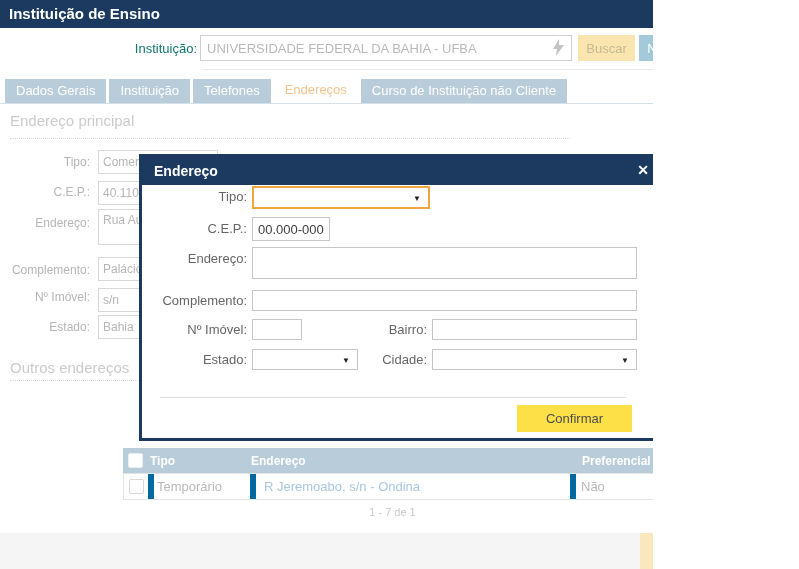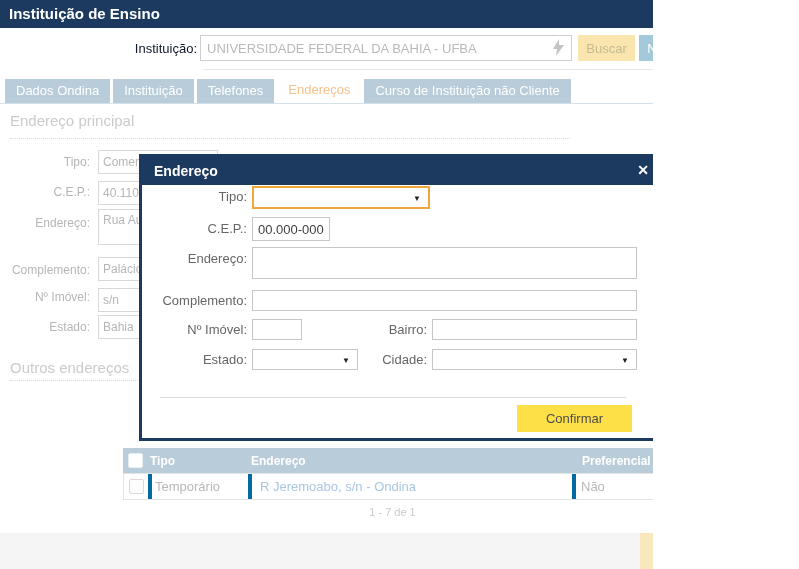--- a/index.html
+++ b/index.html
@@ -11,21 +11,21 @@
   .titlebar{left:0;top:0;width:799px;height:28px;background:#1c3a5f;color:#fff;}
   .titlebar .title{position:absolute;left:9px;top:5px;font-size:15px;font-weight:bold;}
   .tb-icons{position:absolute;right:10px;top:0;height:28px;display:flex;align-items:center;gap:14px;}
   .help-circle{width:15px;height:15px;border:2px solid #fff;border-radius:50%;color:#fff;
                font-size:10px;font-weight:bold;text-align:center;line-height:15px;cursor:pointer;}
   .min-icon{width:13px;height:3px;background:#fff;cursor:pointer;}
   .max-icon{width:14px;height:12px;border:2px solid #fff;border-top-width:4px;cursor:pointer;}
   .x-icon{color:#fff;font-size:14px;font-weight:bold;cursor:pointer;line-height:14px;}
 
   
-  .search-label{left:60px;top:41px;width:137px;text-align:right;color:#0f172a;font-size:13px;}
+  .search-label{left:60px;top:41px;width:137px;text-align:right;color:#0f766e;font-size:13px;}
   .search-input{left:200px;top:35px;width:372px;height:26px;border:1px solid #cfcfcf;
                 color:#b9b9b9;font-size:13px;padding:0 20px 0 6px;font-family:inherit;outline:none;}
   .bolt{left:553px;top:39px;}
   .btn{display:flex;align-items:center;justify-content:center;font-size:13px;cursor:pointer;}
   .buscar{left:578px;top:35px;width:57px;height:26px;background:#fbe5af;color:#c5bb92;}
   .novo{left:639px;top:35px;width:47px;height:26px;background:#a4c9d9;color:#fff;}
   .top-sep{left:203px;top:69px;width:570px;border-top:1px solid #e8e8e8;}
 
   
   .tabs{left:5px;top:79px;height:24px;display:flex;gap:3px;}
@@ -56,21 +56,21 @@
 
   
   .grid{left:123px;top:448px;width:539px;}
   .grow{display:flex;box-sizing:border-box;}
   .ghead{height:25px;background:#b9ccd9;color:#fff;font-weight:bold;font-size:12px;align-items:center;}
   .gbody{height:27px;background:#fff;border:1px solid #e4e4e4;color:#b8b8b8;font-size:13px;align-items:center;}
   .c-cb{width:24px;display:flex;align-items:center;justify-content:center;align-self:stretch;}
   .c-tipo{width:93px;padding-left:3px;align-self:stretch;display:flex;align-items:center;}
   .c-end{flex:1;padding-left:8px;align-self:stretch;display:flex;align-items:center;}
   .c-pref{width:80px;padding-left:5px;align-self:stretch;display:flex;align-items:center;}
-  .gbody .c-tipo,.gbody .c-end,.gbody .c-pref{border-left:4px solid #0369a1;}
+  .gbody .c-tipo,.gbody .c-end,.gbody .c-pref{border-left:6px solid #0369a1;}
   .cb{width:13px;height:13px;border-radius:2px;background:#fff;cursor:pointer;}
   .cb.on-blue{border:1px solid #e8eef2;}
   .cb.on-white{border:1px solid #d9d9d9;background:#fdfdfd;}
   .link{color:#a9c6e2;cursor:pointer;}
   .pager{left:123px;top:506px;width:539px;text-align:center;color:#c9c9c9;font-size:11px;}
 
   
   .footer{left:0;top:533px;width:799px;height:36px;background:#f5f5f5;}
   .salvar{left:640px;top:533px;width:132px;height:36px;background:#fae8bd;color:#b3aea0;}
 
@@ -98,21 +98,21 @@
   <div class="abs search-label">Instituição:</div>
   <input class="abs search-input" value="UNIVERSIDADE FEDERAL DA BAHIA - UFBA" style="">
   <svg class="abs bolt" width="11" height="17" viewBox="0 0 11 17">
     <polygon points="6,0 0,10 4,10 3,17 11,6 6,6" fill="#c4c4c4"></polygon>
   </svg>
   <div class="abs btn buscar">Buscar</div>
   <div class="abs btn novo">Novo</div>
   <div class="abs top-sep"></div>
 
   <div class="abs tabs">
-    <div class="tab">Dados Ondina</div>
+    <div class="tab">Dados Gerais</div>
     <div class="tab">Instituição</div>
     <div class="tab">Telefones</div>
     <div class="tab active">Endereços</div>
     <div class="tab">Curso de Instituição não Cliente</div>
   </div>
   <div class="abs tab-line"></div>
 
   <div class="abs sec-h" style="left:10px;top:112px;">Endereço principal</div>
   <div class="abs dotted" style="left:10px;top:138px;width:560px;"></div>
 

